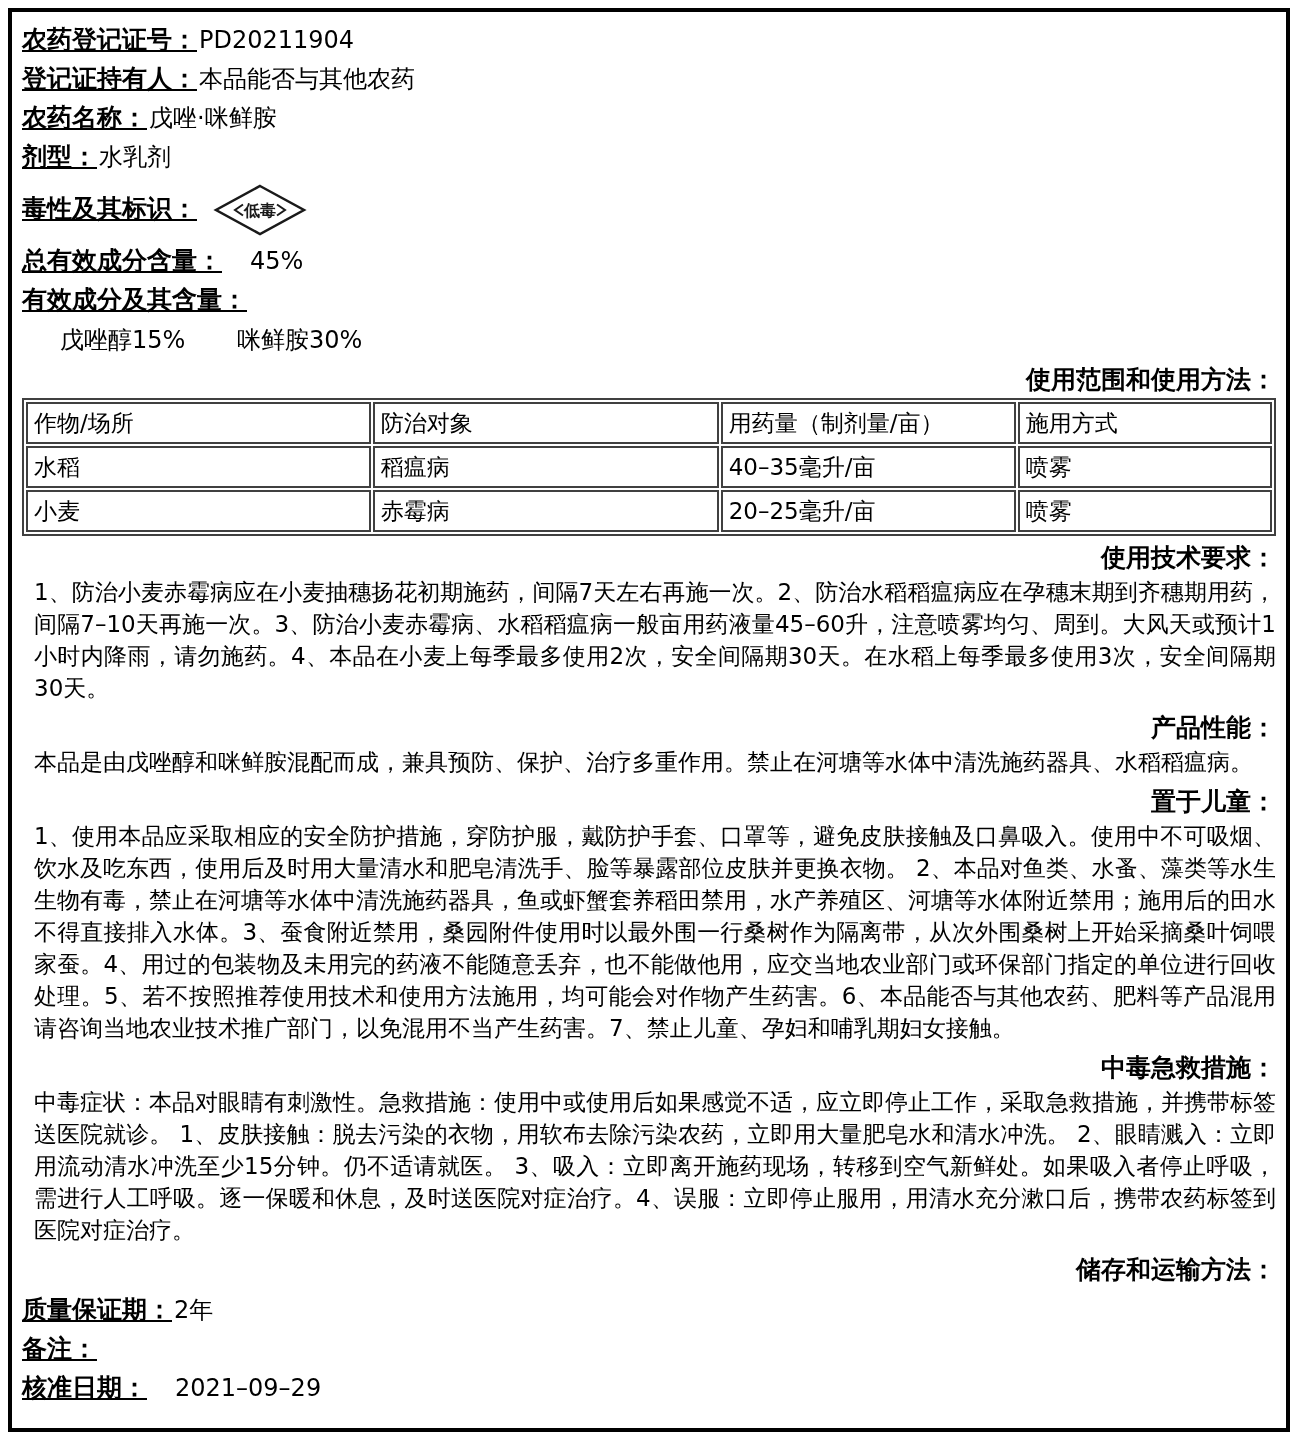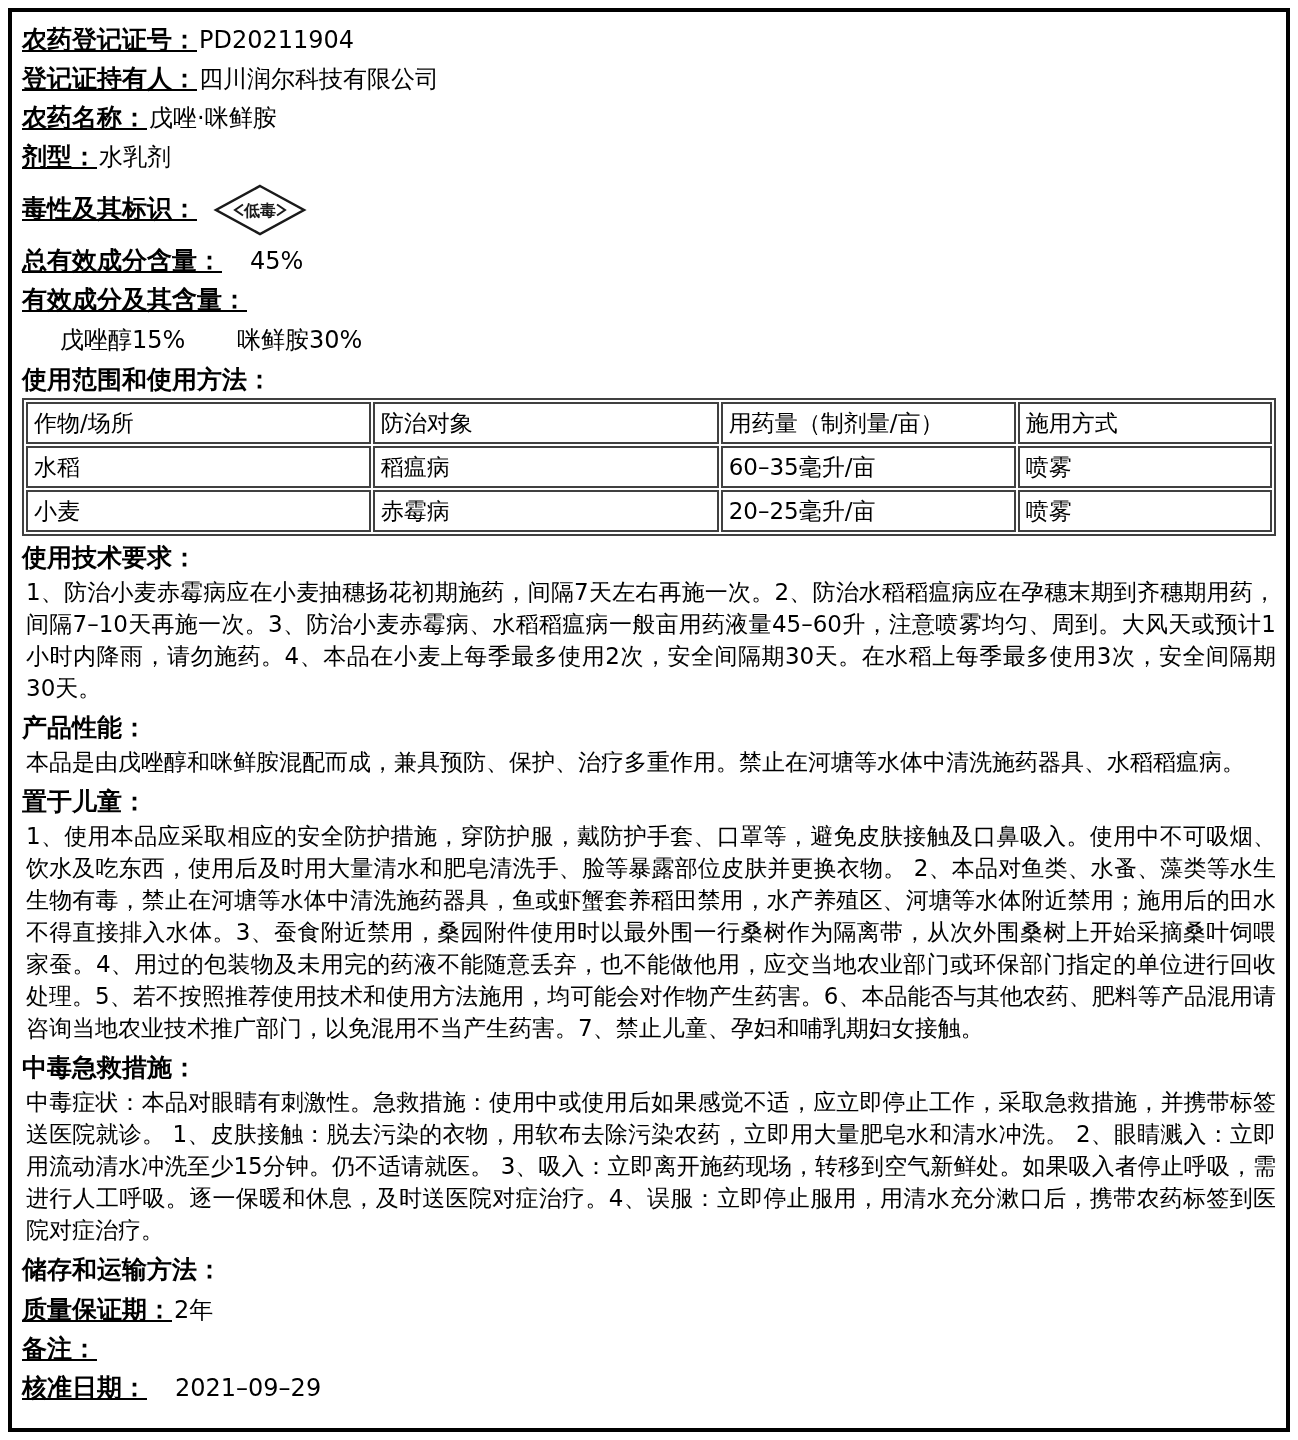--- a/index.html
+++ b/index.html
@@ -42,26 +42,27 @@
     padding-left: 38px;
     margin: 6px 0 8px 0;
     line-height: 32px;
   }
   .ingredient-item { margin-right: 44px; }
   .section-title {
     font-weight: bold;
     font-size: 25px;
     line-height: 32px;
     margin: 6px 0 2px 0;
+    text-align: right;
   }
   .section-body {
     font-size: 23px;
     line-height: 32px;
     text-align: justify;
-    margin: 2px 0 8px 4px;
+    margin: 2px 0 8px 12px;
   }
   table.usage {
     width: 100%;
     border: 2px solid #404040;
     border-spacing: 2px;
     background: #ffffff;
     margin: 2px 0 6px 0;
   }
   table.usage td {
     border: 2px solid #404040;
@@ -80,21 +81,21 @@
 <body>
 
 <div class="doc">
 
   <div class="field">
     <span class="field-label">农药登记证号：</span>
     <span class="field-value">PD20211904</span>
   </div>
   <div class="field">
     <span class="field-label">登记证持有人：</span>
-    <span class="field-value">四川润尔科技有限公司</span>
+    <span class="field-value">本品能否与其他农药</span>
   </div>
   <div class="field">
     <span class="field-label">农药名称：</span>
     <span class="field-value">戊唑·咪鲜胺</span>
   </div>
   <div class="field">
     <span class="field-label">剂型：</span>
     <span class="field-value">水乳剂</span>
   </div>
 
@@ -126,21 +127,21 @@
     <tbody>
       <tr>
         <td class="col-0">作物/场所</td>
         <td class="col-1">防治对象</td>
         <td class="col-2">用药量（制剂量/亩）</td>
         <td class="col-3">施用方式</td>
       </tr>
       <tr>
         <td>水稻</td>
         <td>稻瘟病</td>
-        <td>60–35毫升/亩</td>
+        <td>40–35毫升/亩</td>
         <td>喷雾</td>
       </tr>
       <tr>
         <td>小麦</td>
         <td>赤霉病</td>
         <td>20–25毫升/亩</td>
         <td>喷雾</td>
       </tr>
     </tbody>
   </table>

